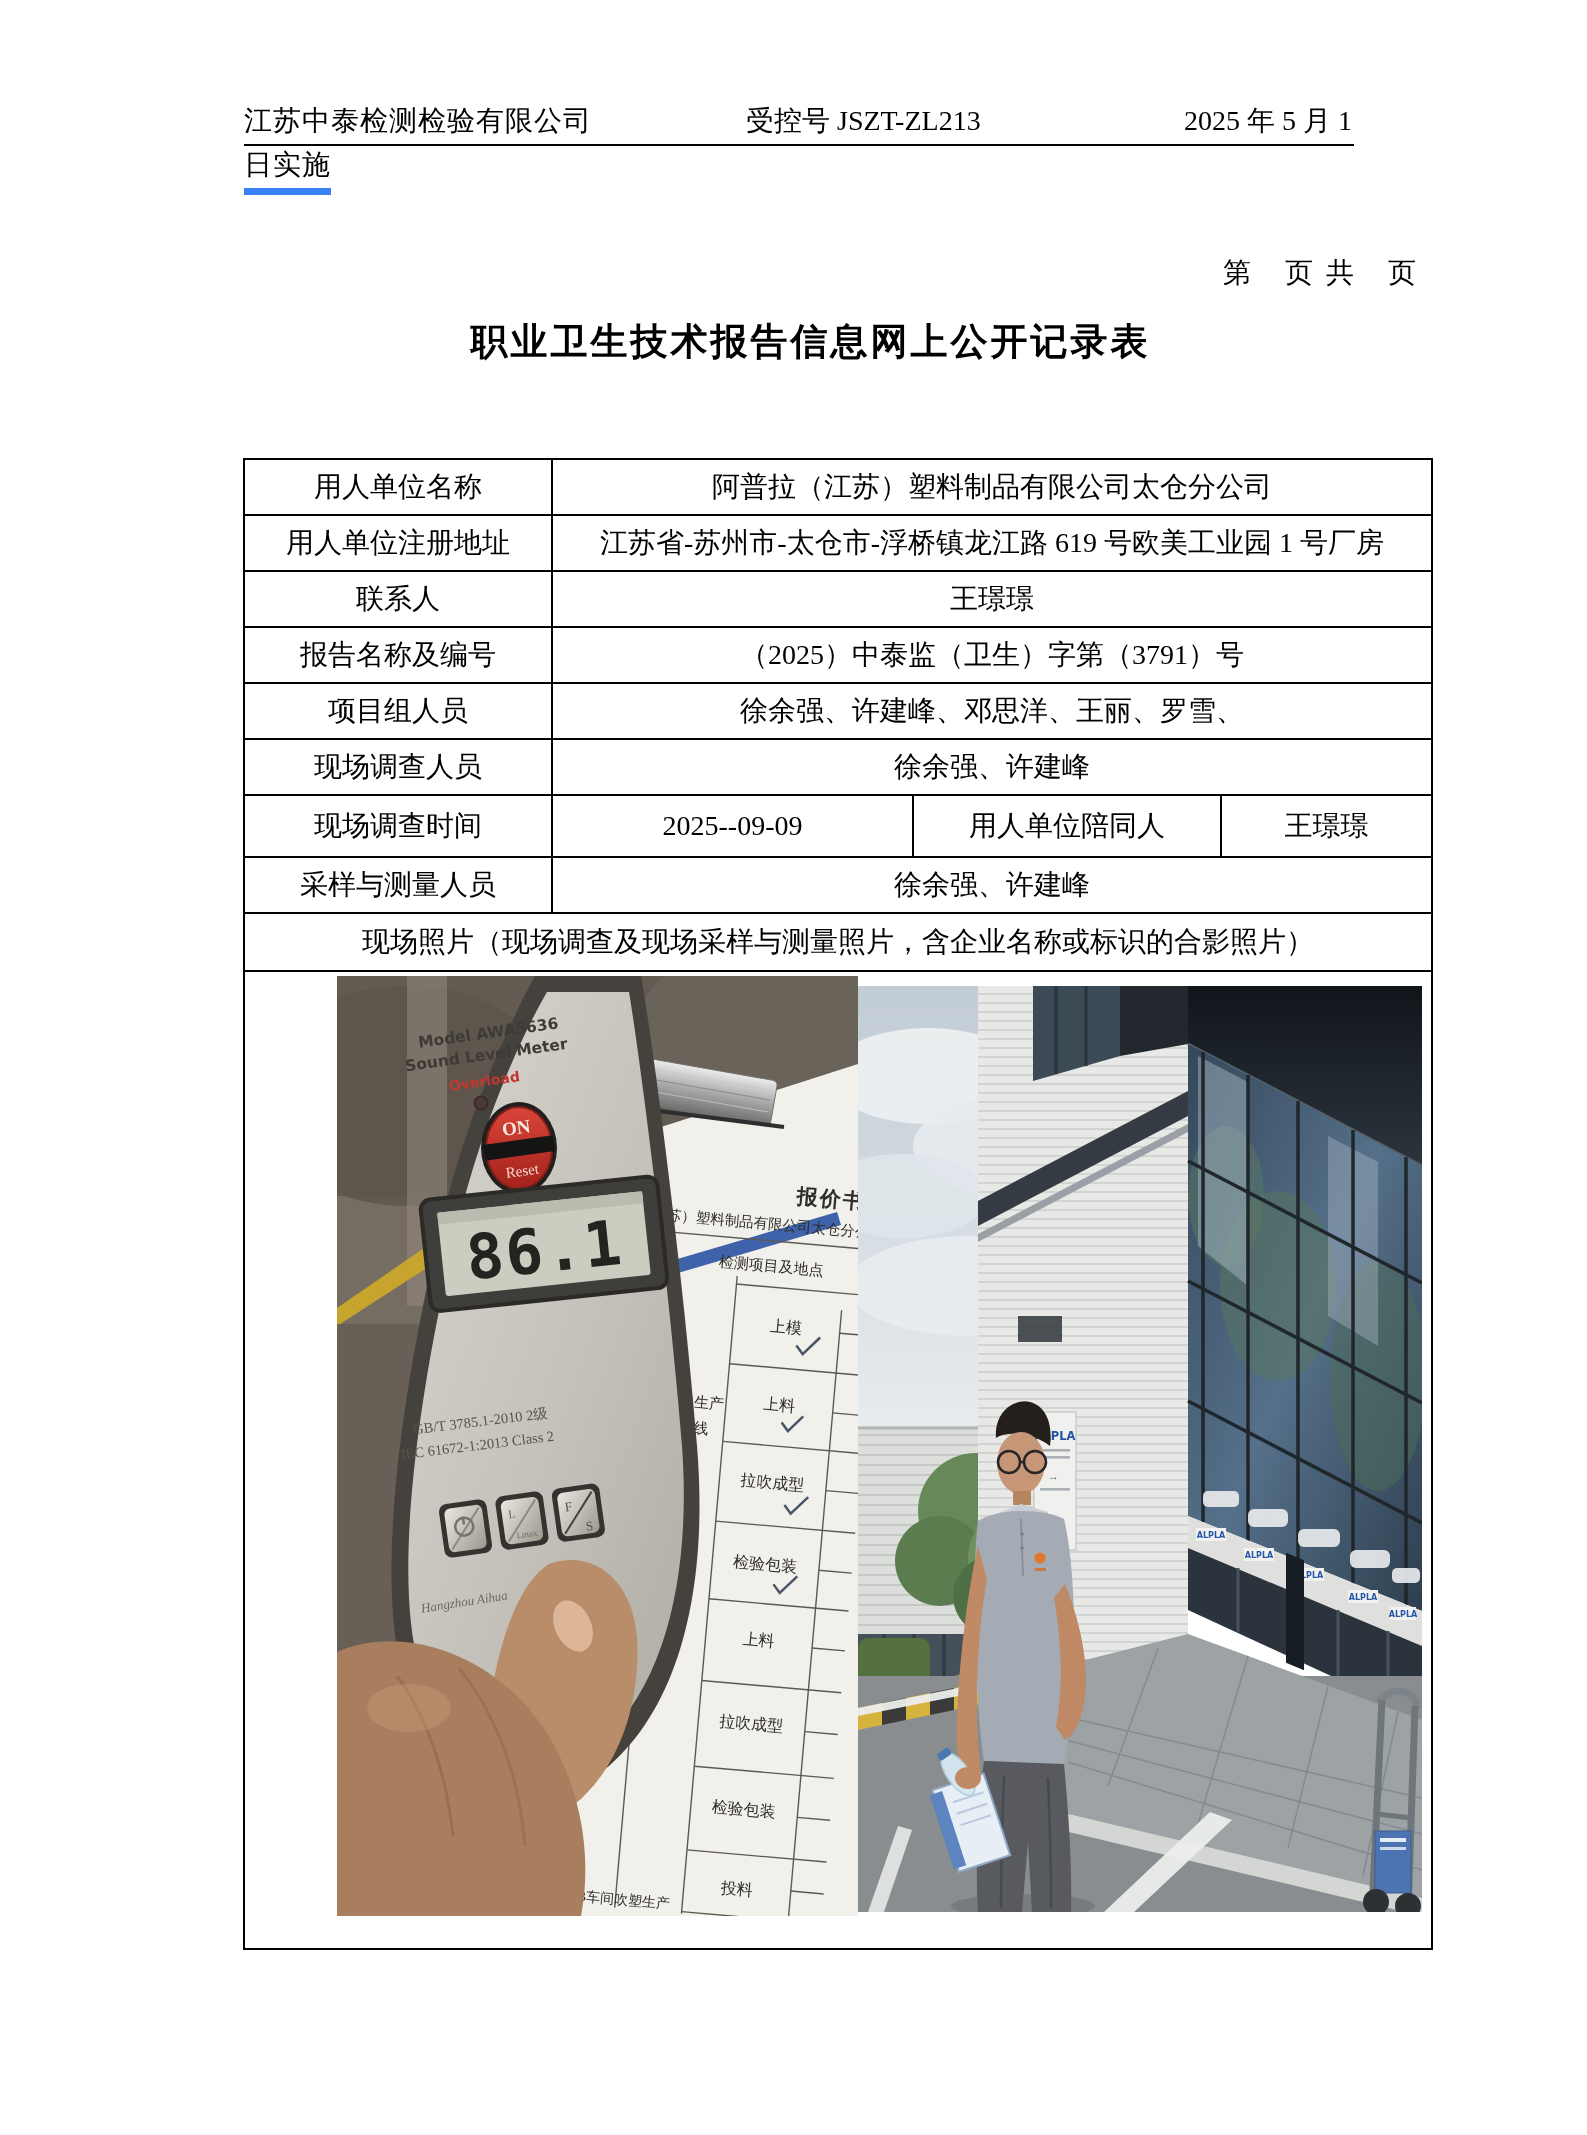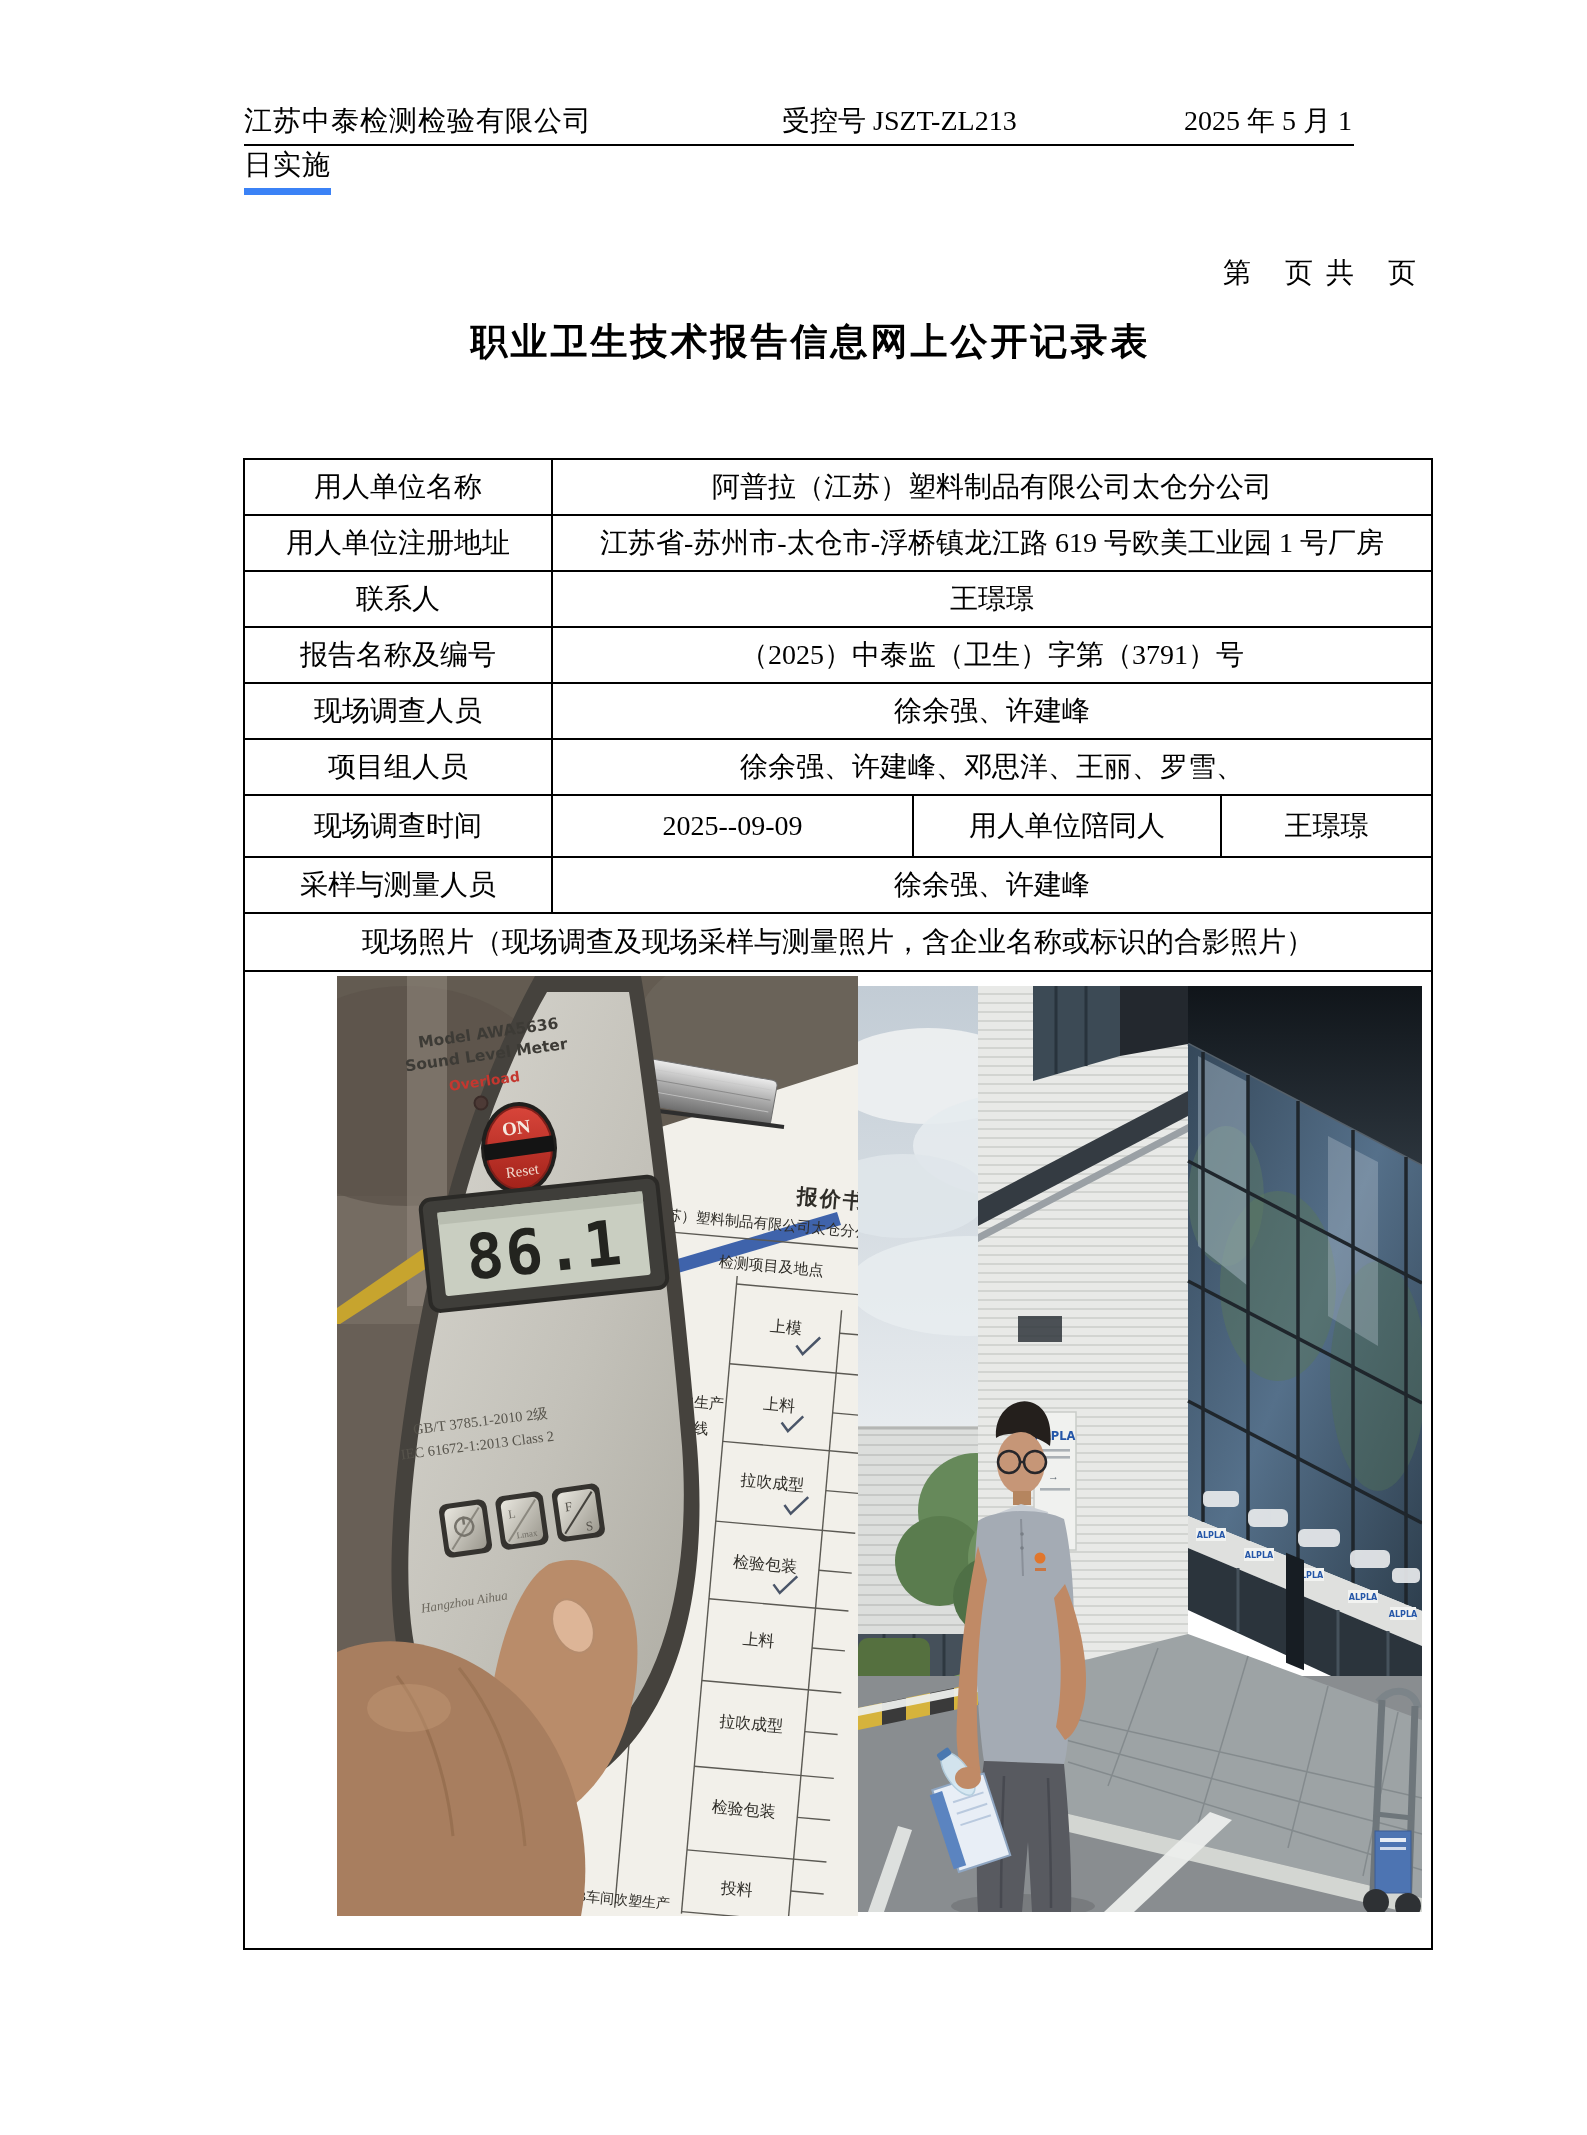--- a/index.html
+++ b/index.html
@@ -10,21 +10,21 @@
     font-family:"Liberation Serif","DejaVu Serif",serif;
     color:#000;
     overflow:hidden;
   }
   
   .hline1{
     position:absolute;left:244px;top:104px;width:1110px;height:40px;
     border-bottom:2px solid #000;font-size:28px;
   }
   .hline1 .h-company{position:absolute;left:0;bottom:4px;letter-spacing:1px;}
-  .hline1 .h-control{position:absolute;left:502px;bottom:4px;margin-left:36px;}
+  .hline1 .h-control{position:absolute;left:502px;bottom:4px;}
   .hline1 .h-date{position:absolute;right:2px;bottom:4px;}
   .hline2{
     position:absolute;left:244px;top:146px;height:40px;
     border-bottom:7px solid #3b82f6;font-size:28px;letter-spacing:1px;
     display:inline-block;padding-bottom:2px;
   }
   .page-info{
     position:absolute;top:254px;right:168px;
     font-size:28px;letter-spacing:3px;
   }
@@ -87,26 +87,26 @@
     </tr>
     <tr class="h56">
       <td>联系人</td>
       <td colspan="3">王璟璟</td>
     </tr>
     <tr class="h56">
       <td>报告名称及编号</td>
       <td colspan="3">（2025）中泰监（卫生）字第（3791）号</td>
     </tr>
     <tr class="h56">
+      <td>项目组人员</td>
+      <td colspan="3">徐余强、许建峰、邓思洋、王丽、罗雪、</td>
+    </tr>
+    <tr class="h56">
       <td>现场调查人员</td>
       <td colspan="3">徐余强、许建峰</td>
-    </tr>
-    <tr class="h56">
-      <td>项目组人员</td>
-      <td colspan="3">徐余强、许建峰、邓思洋、王丽、罗雪、</td>
     </tr>
     <tr class="h62">
       <td>现场调查时间</td>
       <td>2025--09-09</td>
       <td>用人单位陪同人</td>
       <td>王璟璟</td>
     </tr>
     <tr class="h56">
       <td>采样与测量人员</td>
       <td colspan="3">徐余强、许建峰</td>

